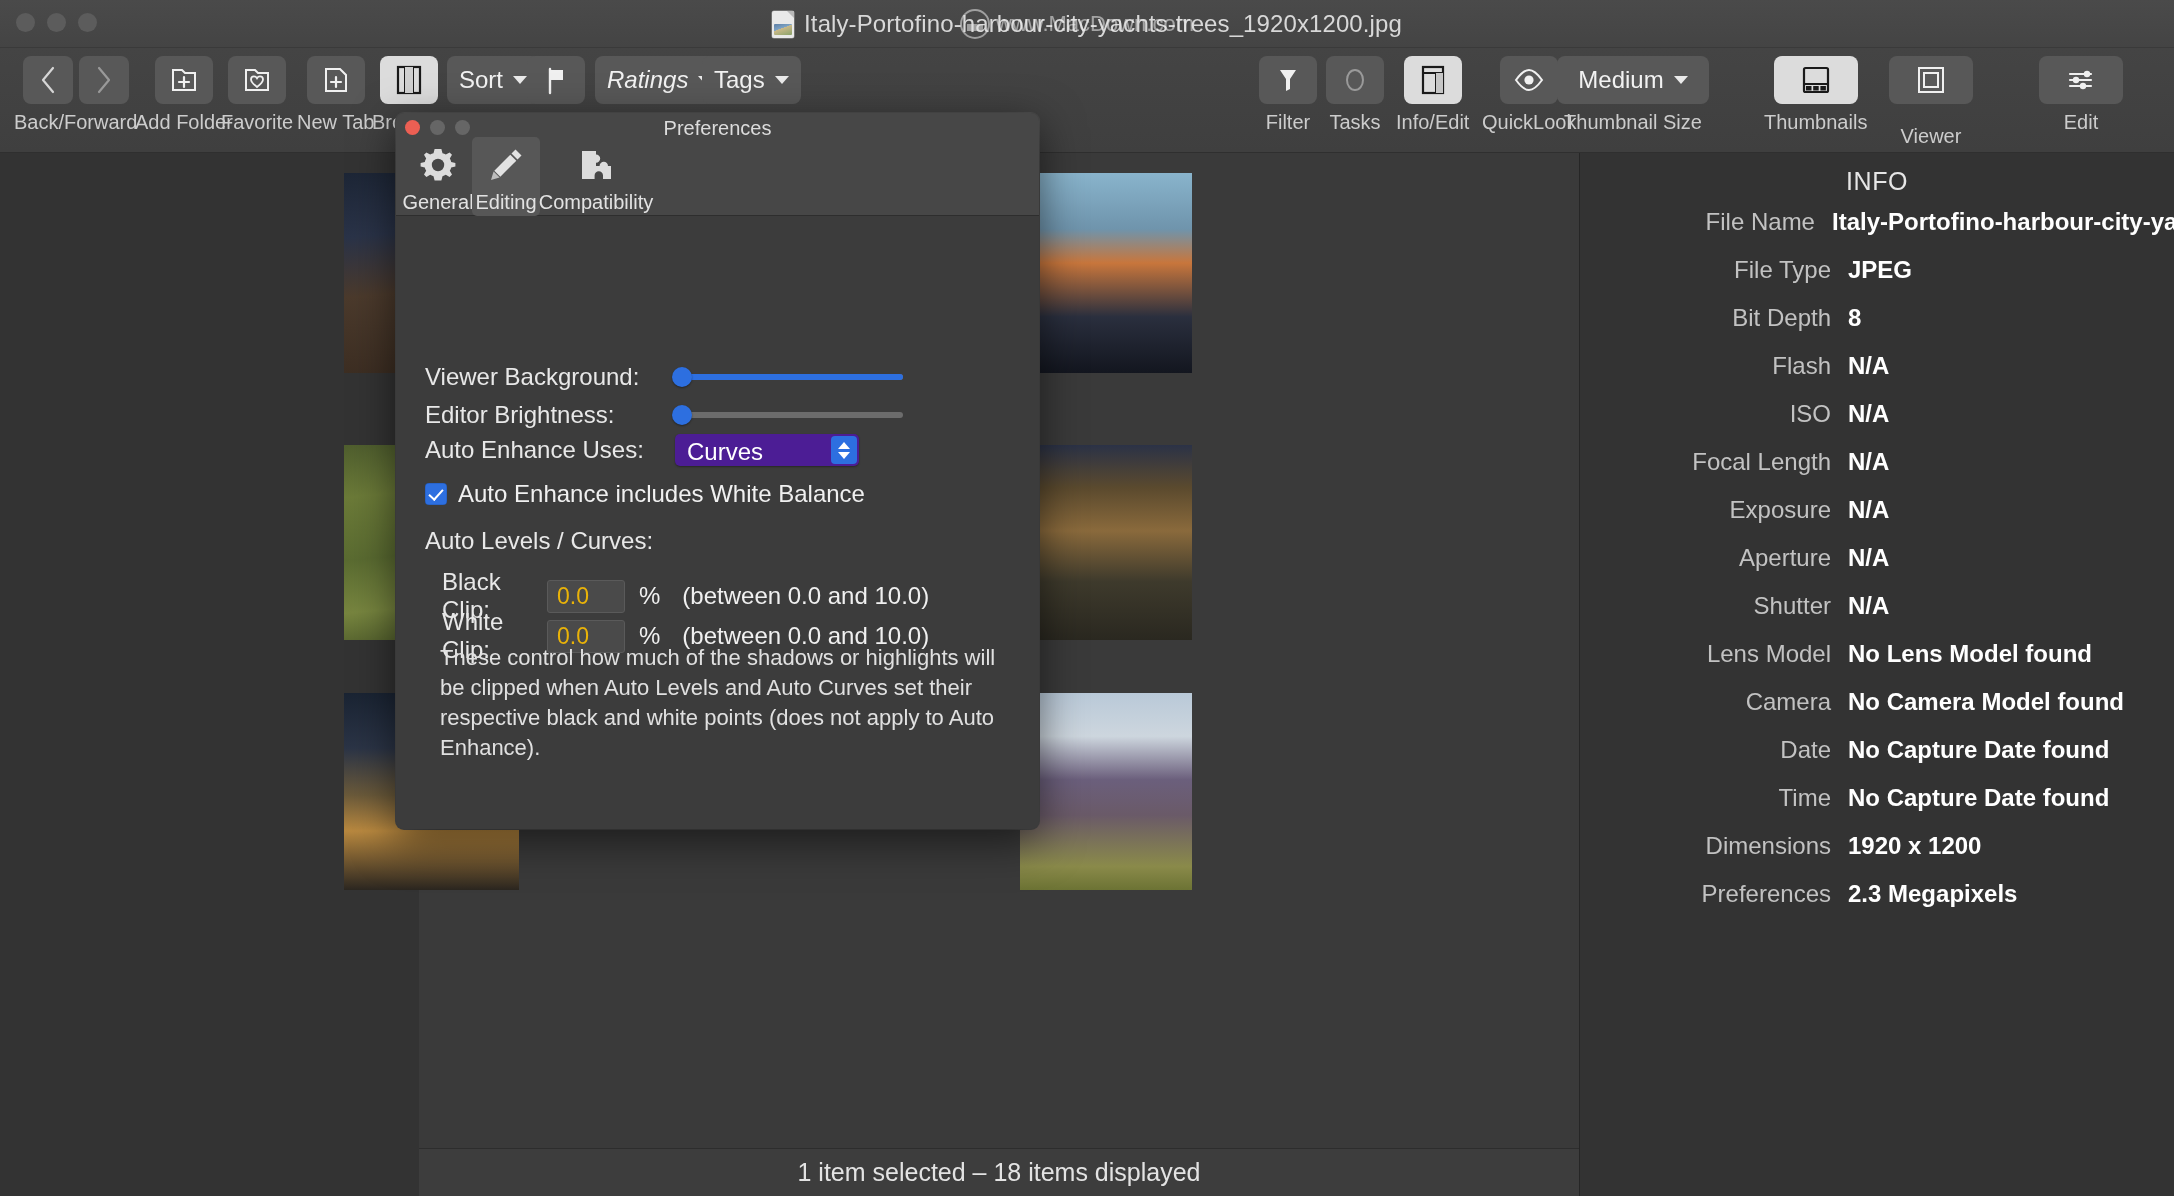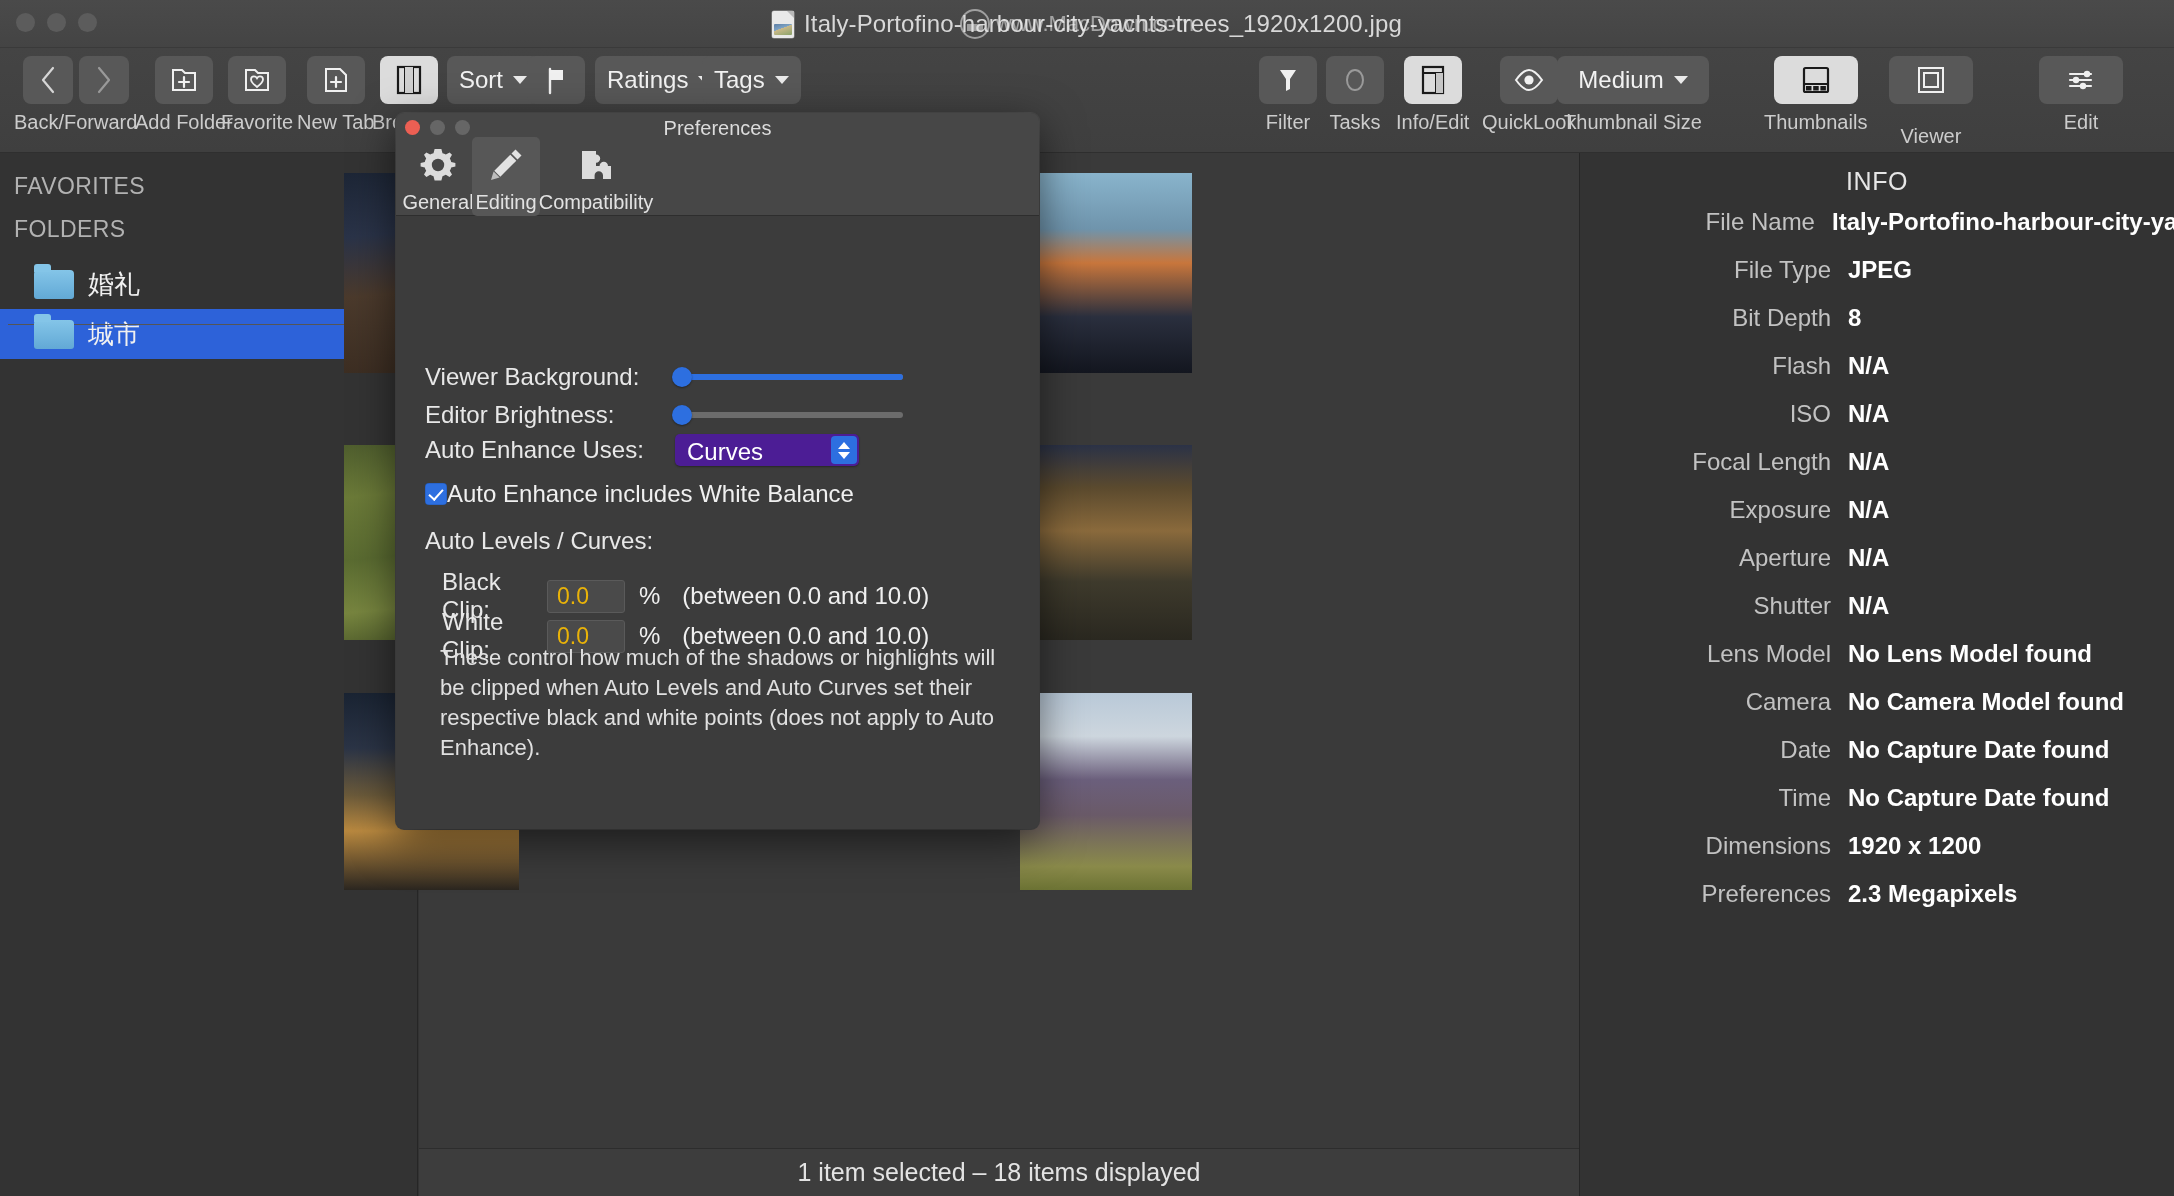--- a/index.html
+++ b/index.html
@@ -282,21 +282,21 @@
   .popup .pval { font-size: 24px; color: #ffffff; padding-left: 12px; }
   .popup .stepper {
     position: absolute; right: 2px; top: 2px; bottom: 2px; width: 26px;
     background: #2d6fe0; border-radius: 4px;
     display: flex; flex-direction: column; align-items: center; justify-content: center;
     gap: 3px;
   }
   .tri-up { width:0;height:0;border-left:6px solid transparent;border-right:6px solid transparent;border-bottom:7px solid #fff; }
   .tri-dn { width:0;height:0;border-left:6px solid transparent;border-right:6px solid transparent;border-top:7px solid #fff; }
 
-  .checkrow { position: absolute; display: flex; align-items: center; }
+  .checkrow { position: absolute; display: flex; align-items: center; gap: 11px; }
   .checkbox {
     width: 22px; height: 22px; border-radius: 4px;
     background: #2d6fe0; position: relative; flex: none;
     box-shadow: inset 0 0 0 0.5px rgba(0,0,0,0.2);
   }
   .checkbox::after {
     content: ""; position: absolute;
     left: 7px; top: 3px; width: 6px; height: 12px;
     border: solid #fff; border-width: 0 2.6px 2.6px 0;
     transform: rotate(42deg);
@@ -432,21 +432,21 @@
             <path d="M7 4 v24" stroke="#f0f0f0" stroke-width="2.4" stroke-linecap="round"></path>
             <path d="M7 5 h13 v10 h-13 z" fill="#f0f0f0"></path>
           </svg>
         </div>
       </div>
       <div class="tb-label">Flag</div>
     </div>
 
     <div class="tb-group" style="left:595px;">
       <div class="tb-row">
-        <div class="tb-btn text" style="min-width:128px;">
+        <div class="tb-btn text" style="min-width:128px;font-style:italic;">
           <span>Ratings</span>
           <span class="chev"></span>
         </div>
       </div>
       <div class="tb-label">Rating</div>
     </div>
 
     <div class="tb-group" style="left:702px;">
       <div class="tb-row">
         <div class="tb-btn text" style="min-width:96px;">
@@ -552,35 +552,20 @@
             <circle cx="12" cy="15" r="3.2" fill="#f0f0f0"></circle>
             <circle cx="19" cy="21" r="3.2" fill="#f0f0f0"></circle>
           </svg>
         </div>
       </div>
       <div class="tb-label">Edit</div>
     </div>
 
   </div>
 
-  <div class="sidebar">
-    <div class="side-header">FAVORITES</div>
-    <div class="side-divider" style="top:171px;"></div>
-    <div class="side-header" style="padding-top:16px;">FOLDERS</div>
-    <div style="margin-top:16px;">
-      <div class="folder-row">
-        <div class="folder-icon"></div>
-        <div class="folder-name">婚礼</div>
-      </div>
-      <div class="folder-row selected">
-        <div class="folder-icon"></div>
-        <div class="folder-name">城市</div>
-      </div>
-    </div>
-  </div>
 
   <div class="browser">
     <div class="thumb-hint">....jpg</div>
 
     <div class="thumb" style="left:-75px; top:20px; width:175px; height:200px;
          background:linear-gradient(175deg,#1d2636 0%,#2a3348 30%,#4b3a2c 58%,#3a2c21 100%);"></div>
     <div class="thumb" style="left:601px; top:20px; width:172px; height:200px;
          background:linear-gradient(180deg,#89b4cc 0%,#6f94ac 28%,#c8763c 45%,#2a2f3e 72%,#13161f 100%);"></div>
 
     <div class="thumb" style="left:-75px; top:292px; width:175px; height:195px;

